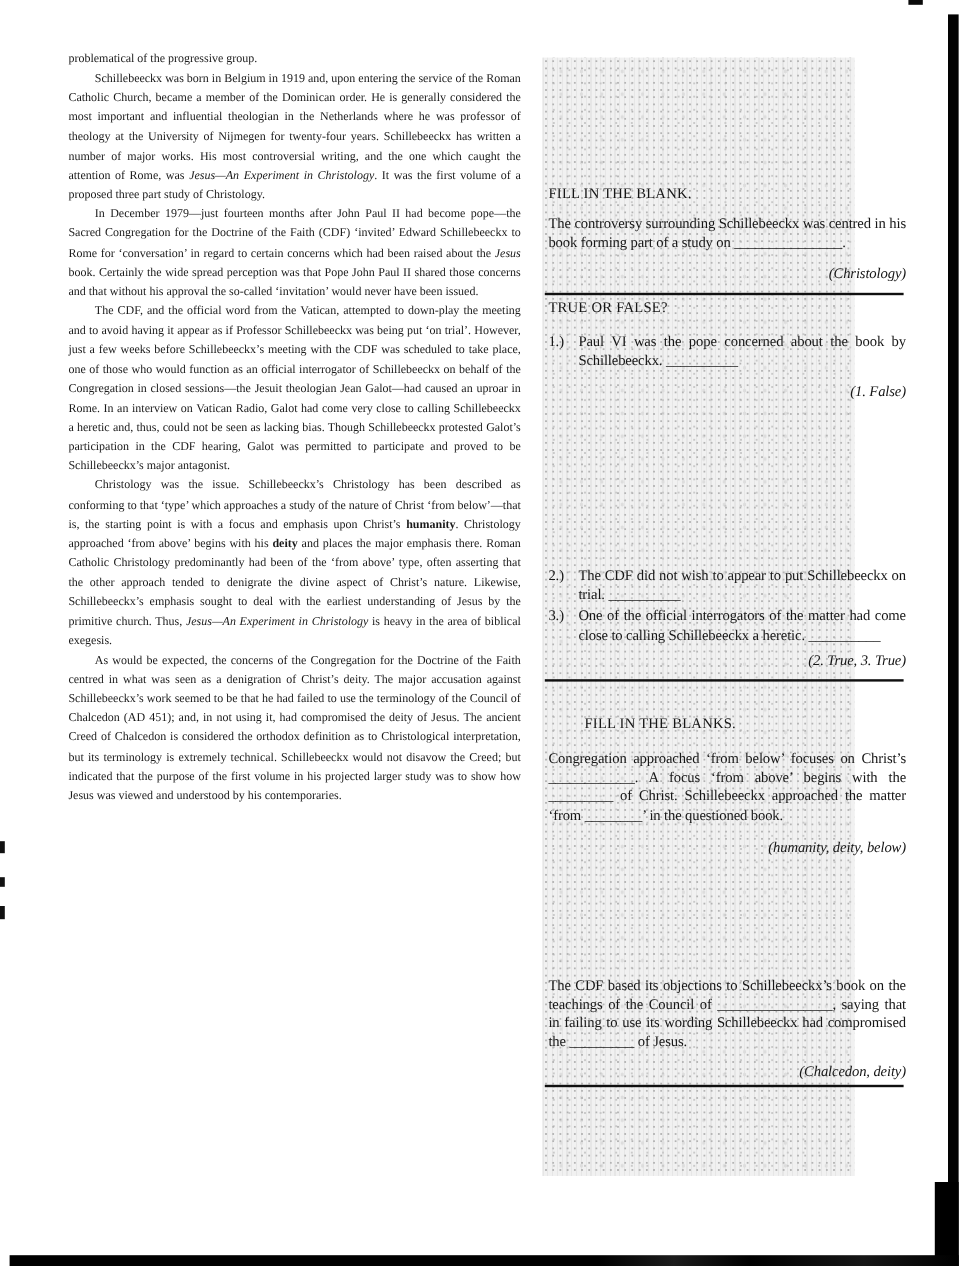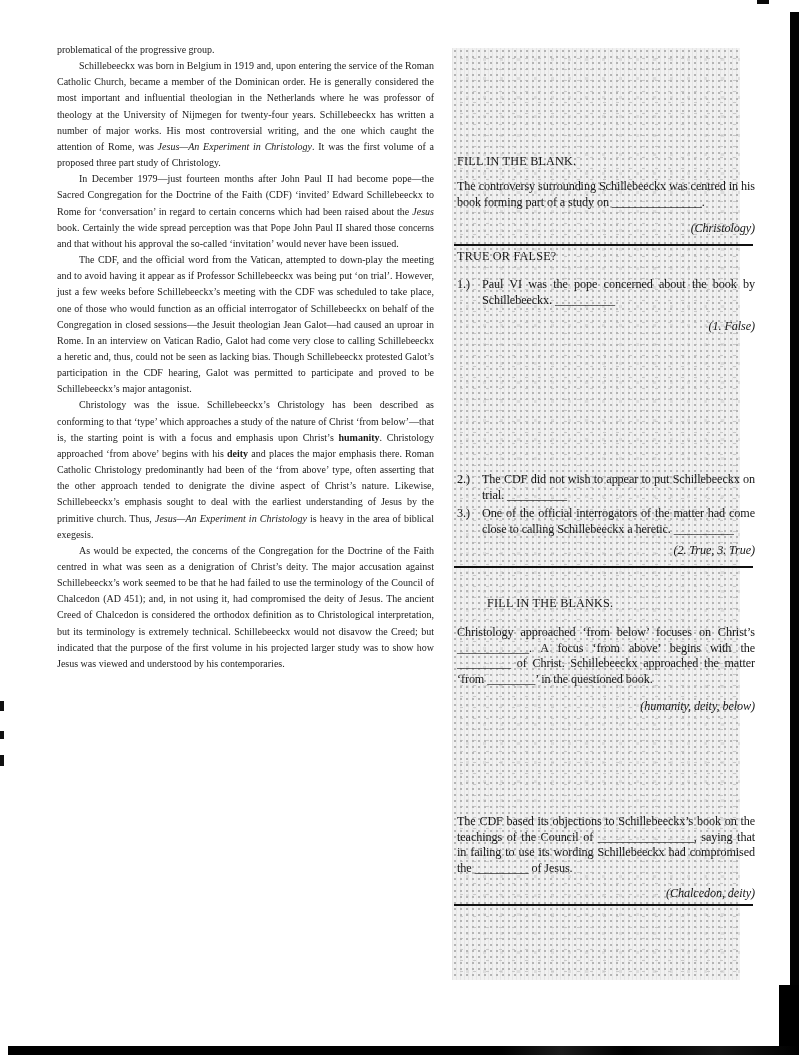--- a/index.html
+++ b/index.html
@@ -21,21 +21,20 @@
   .panel{
     position:absolute;left:452px;top:48px;width:260px;height:932px;
     background-color:#f1f1f1;
     background-image:
       radial-gradient(#b4b4b4 0.8px, transparent 1px),
       radial-gradient(#c9c9c9 1px, transparent 1.2px),
       radial-gradient(#dddddd 1.4px, transparent 1.6px),
       repeating-linear-gradient(90deg, rgba(150,150,150,0.12) 0 1px, transparent 1px 4px);
     background-size:6px 6px,13px 11px,17px 19px,auto;
     background-position:0 0,3px 5px,7px 2px,0 0;
-    padding-left:28px;
   }
   .panel .ptext{
     position:absolute;left:5px;width:298px;
     font-size:12.2px;line-height:15.6px;letter-spacing:-0.1px;
     text-align:justify;color:#161616;
   }
   .panel .pheading{text-align:left;letter-spacing:0.2px;}
   .panel .answer{font-style:italic;text-align:right;}
   .panel .rule{position:absolute;left:2px;width:299px;height:2px;background:#101010;}
   .tf-item{display:flex;}
@@ -105,21 +104,21 @@
       <span class="txt">The CDF did not wish to appear to put Schillebeeckx on trial. __________</span>
     </div>
     <div class="ptext tf-item ex-tf-q3">
       <span class="num">3.)</span>
       <span class="txt">One of the official interrogators of the matter had come close to calling Schillebeeckx a heretic. __________</span>
     </div>
     <div class="ptext answer ex-tf-answer23">(2. True, 3. True)</div>
     <div class="rule rule-2"></div>
 
     <div class="ptext pheading ex-fill2-heading">FILL IN THE BLANKS.</div>
-    <div class="ptext ex-fill2-body">Christology approached ‘from below’ focuses on Christ’s ____________. A focus ‘from above’ begins with the _________ of Christ. Schillebeeckx approached the matter ‘from ________’ in the questioned book.</div>
+    <div class="ptext ex-fill2-body">Congregation approached ‘from below’ focuses on Christ’s ____________. A focus ‘from above’ begins with the _________ of Christ. Schillebeeckx approached the matter ‘from ________’ in the questioned book.</div>
     <div class="ptext answer ex-fill2-answer">(humanity, deity, below)</div>
 
     <div class="ptext ex-fill3-body">The CDF based its objections to Schillebeeckx’s book on the teachings of the Council of ________________, saying that in failing to use its wording Schillebeeckx had compromised the _________ of Jesus.</div>
     <div class="ptext answer ex-fill3-answer">(Chalcedon, deity)</div>
     <div class="rule rule-3"></div>
 
   </div>
 
   <div class="page-number">166</div>
 

